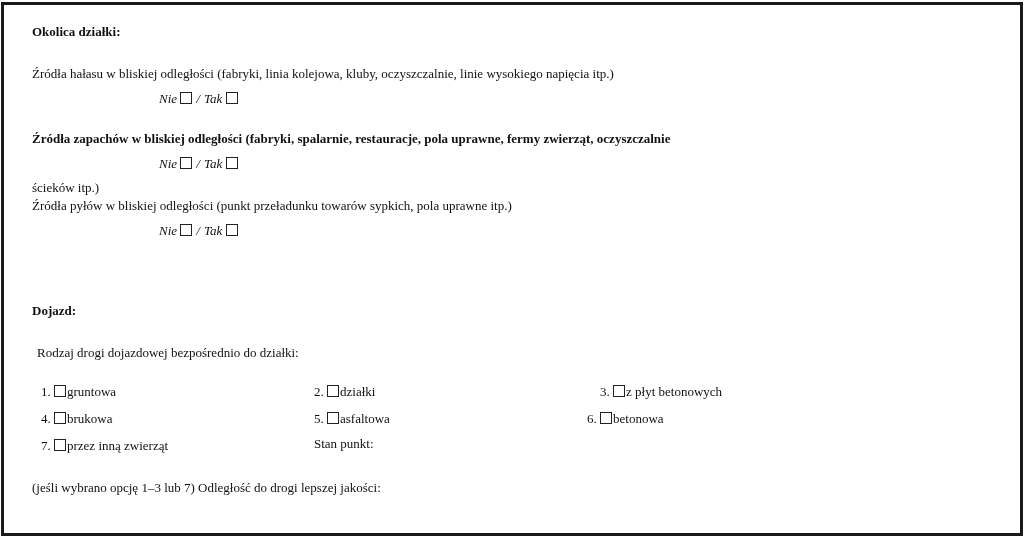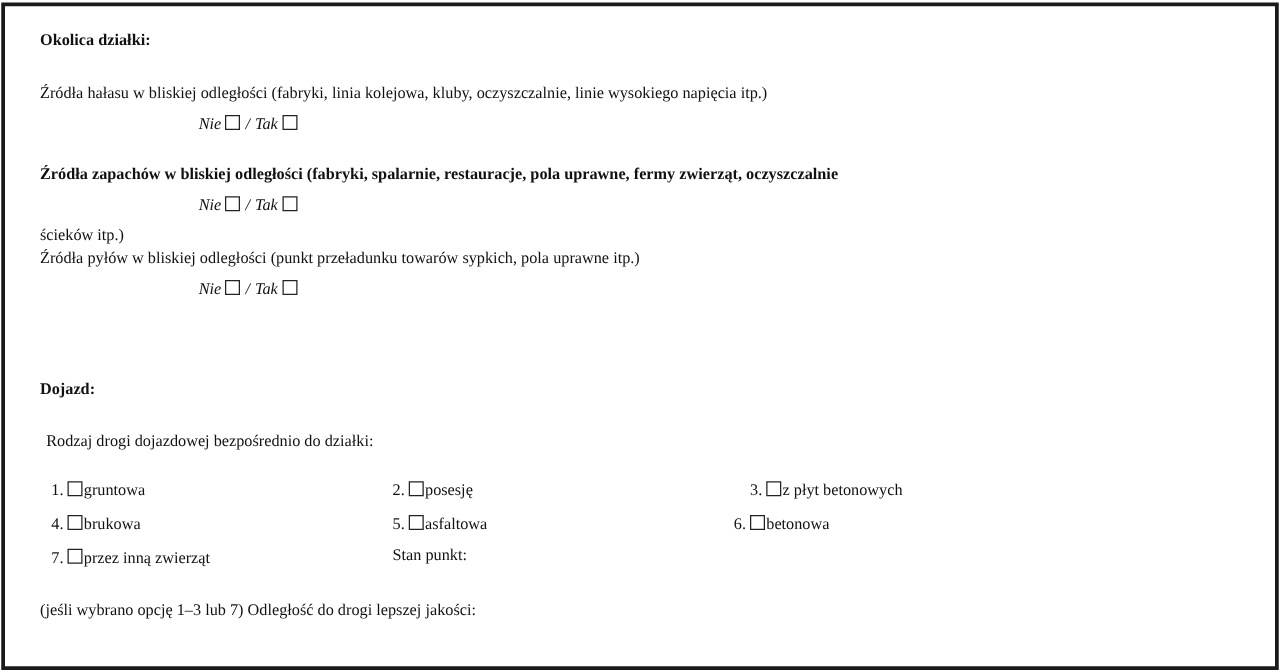--- a/index.html
+++ b/index.html
@@ -80,21 +80,21 @@
 <div class="txt bold" style="left:32px; top:301px;">Dojazd:</div>
 
 <div class="txt" style="left:37px; top:343px;">Rodzaj drogi dojazdowej bezpośrednio do działki:</div>
 
 <div class="txt opt" style="left:41px; top:382px;">
   <span>1.</span>
   <span class="box"></span><span>gruntowa</span>
 </div>
 <div class="txt opt" style="left:314px; top:382px;">
   <span>2.</span>
-  <span class="box"></span><span>posesję</span>
+  <span class="box"></span><span>działki</span>
 </div>
 <div class="txt opt" style="left:600px; top:382px;">
   <span>3.</span>
   <span class="box"></span><span>z płyt betonowych</span>
 </div>
 
 <div class="txt opt" style="left:41px; top:409px;">
   <span>4.</span>
   <span class="box"></span><span>brukowa</span>
 </div>

